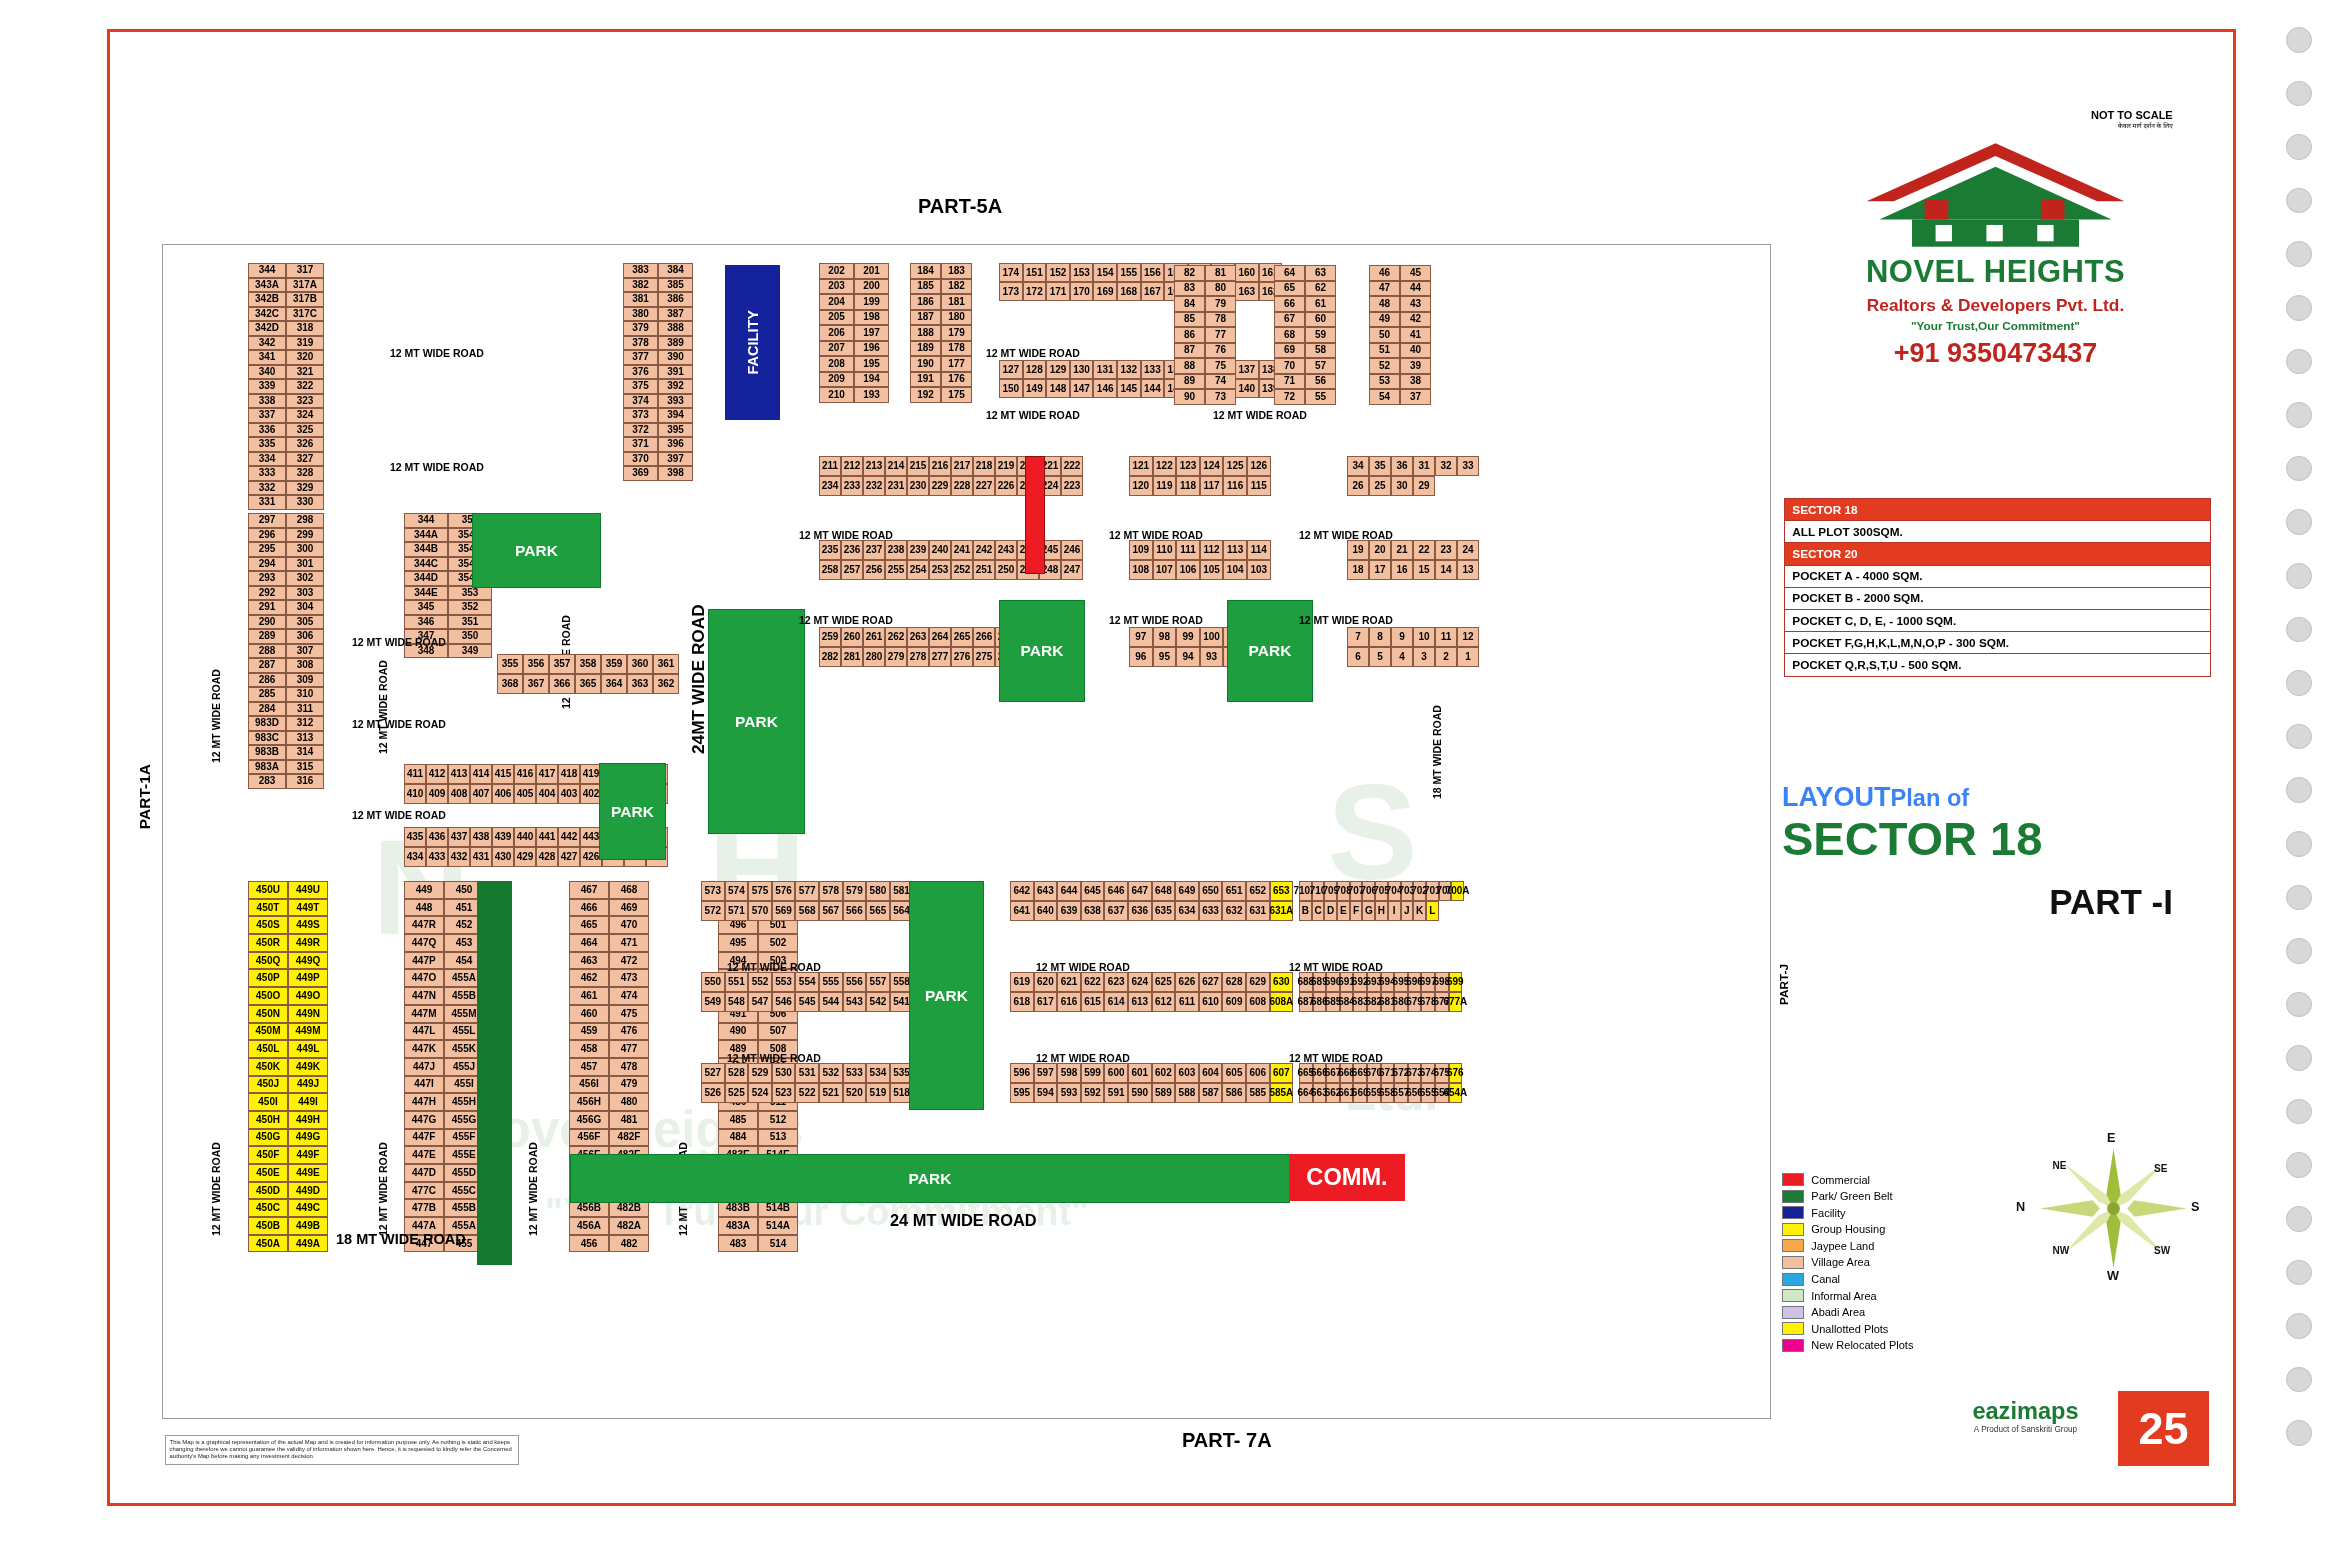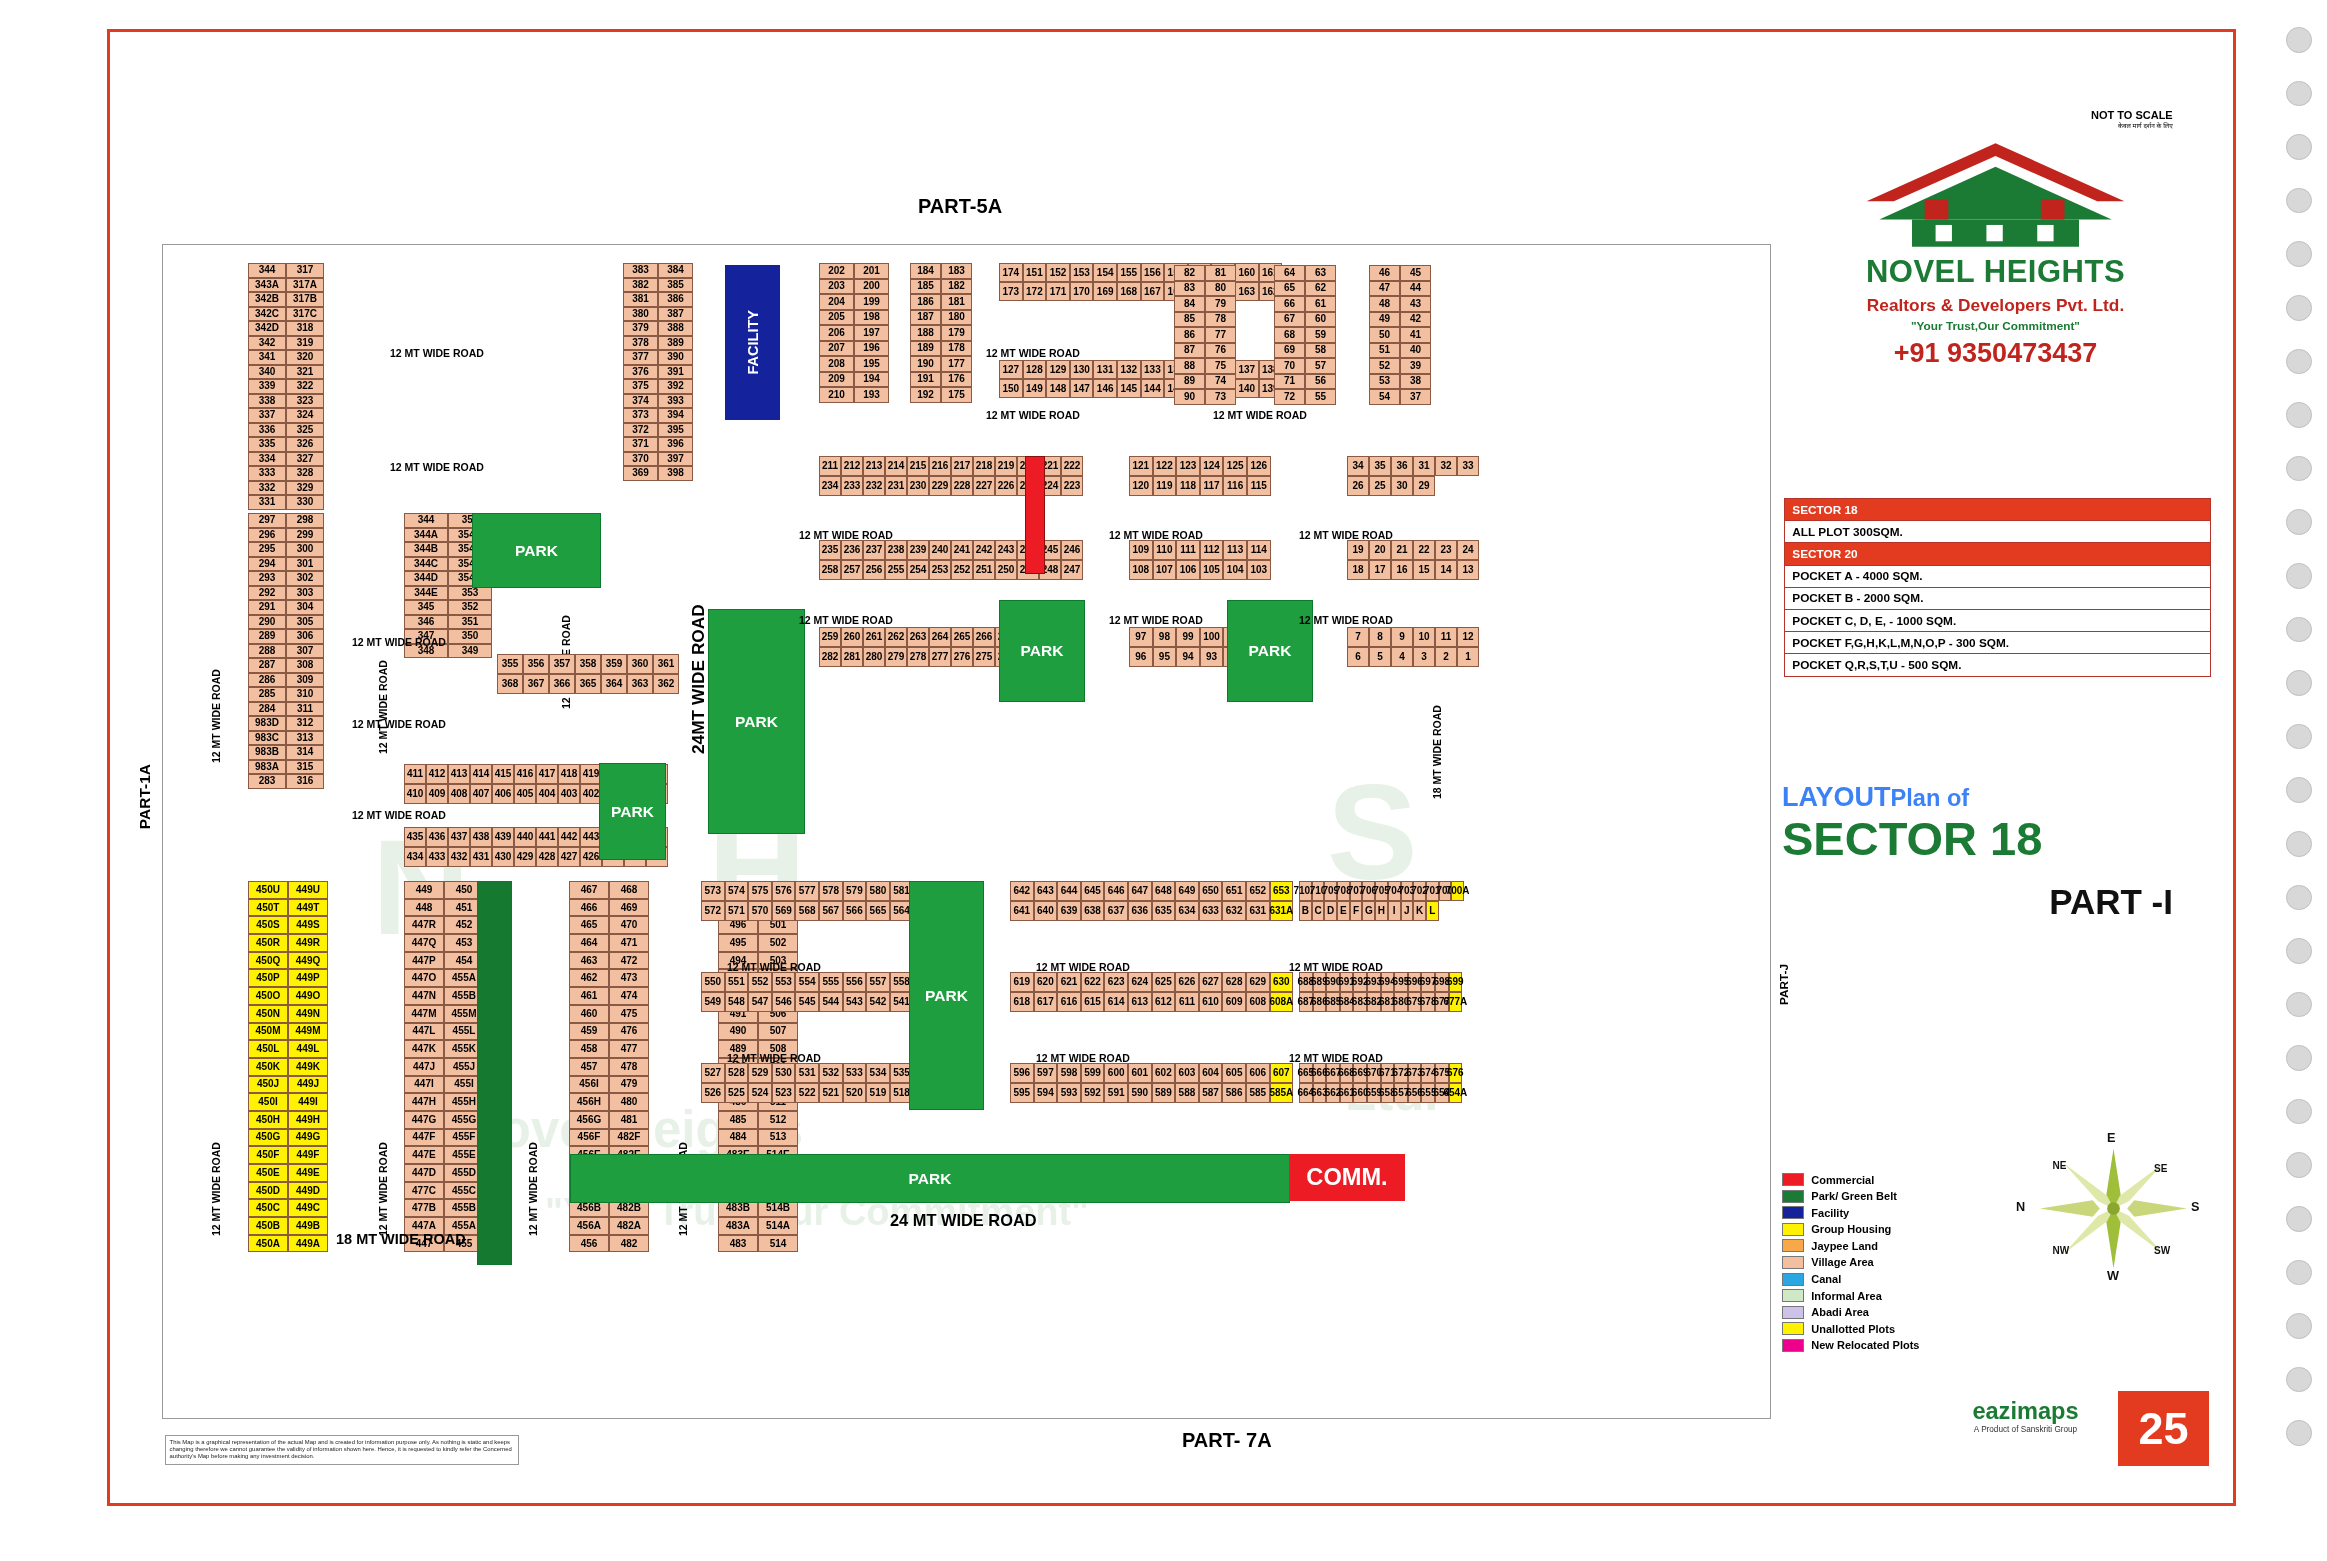--- a/index.html
+++ b/index.html
@@ -43,21 +43,21 @@
   .legend-box .hdr{background:#e23b20;color:#fff;font-weight:bold;padding:3.6px 7.3px;border-bottom:0.9px solid #b5342a;}
   .legend-box .row{padding:3.6px 7.3px;border-bottom:0.9px solid #b5342a;font-weight:bold;display:flex;align-items:center;}
   .legend-box .row:last-child{border-bottom:none;}
 
   .title-block{position:absolute;left:1782px;top:782px;width:436px;}
   .t1{font-size:23.6px;font-weight:bold;color:#3b82f6;}
   .t1 b{font-size:27px;}
   .t2{font-size:47px;font-weight:bold;color:#1b7a34;line-height:1;margin-top:1.8px;}
   .t3{font-size:35px;font-weight:bold;color:#111;margin-top:20px;text-align:right;padding-right:45px;}
 
-  .key-legend{position:absolute;left:1782px;top:1173px;font-size:11px;font-weight:bold;}
+  .key-legend{position:absolute;left:1782px;top:1173px;font-size:11px;}
   .key-legend .kr{display:flex;align-items:center;margin-bottom:3.6px;}
   .key-legend .kc{width:20px;height:11px;border:0.9px solid #777;margin-right:7.3px;}
 
   .compass{position:absolute;left:2027px;top:1136px;width:173px;height:145px;}
   .compass .dir{position:absolute;font-size:12.7px;font-weight:bold;color:#111;}
 
   .pagebadge{position:absolute;left:2118px;top:1391px;width:91px;height:75px;background:#e23b20;color:#fff;font-size:45px;font-weight:bold;display:flex;align-items:center;justify-content:center;}
   .eazi{position:absolute;left:1946px;top:1398px;width:159px;text-align:center;}
   .eazi .e1{font-size:23.6px;font-weight:bold;color:#1b7a34;}
   .eazi .e2{font-size:8.2px;color:#333;}

